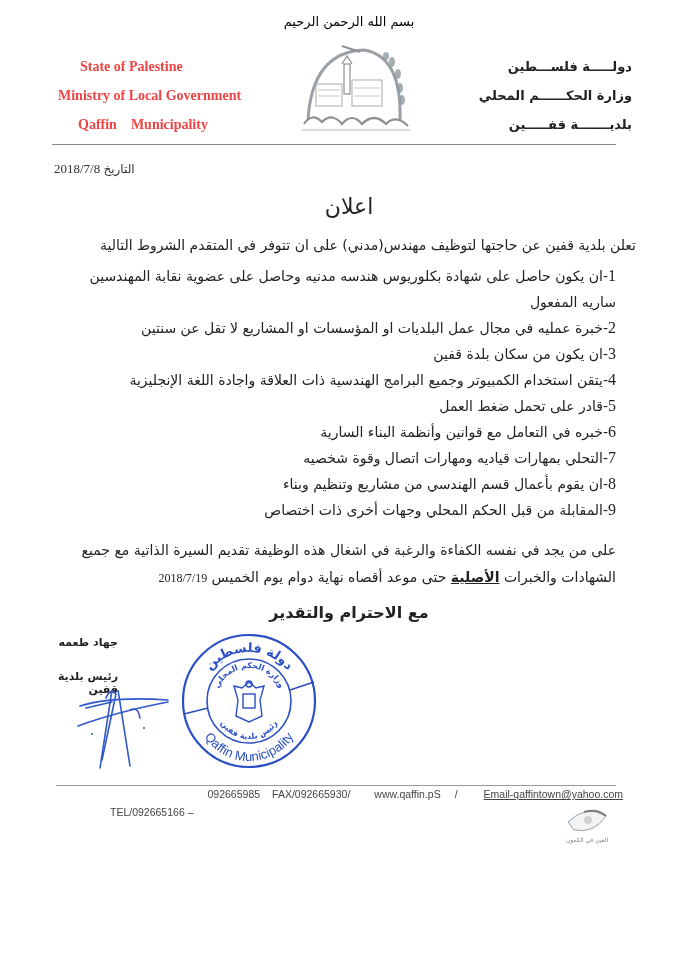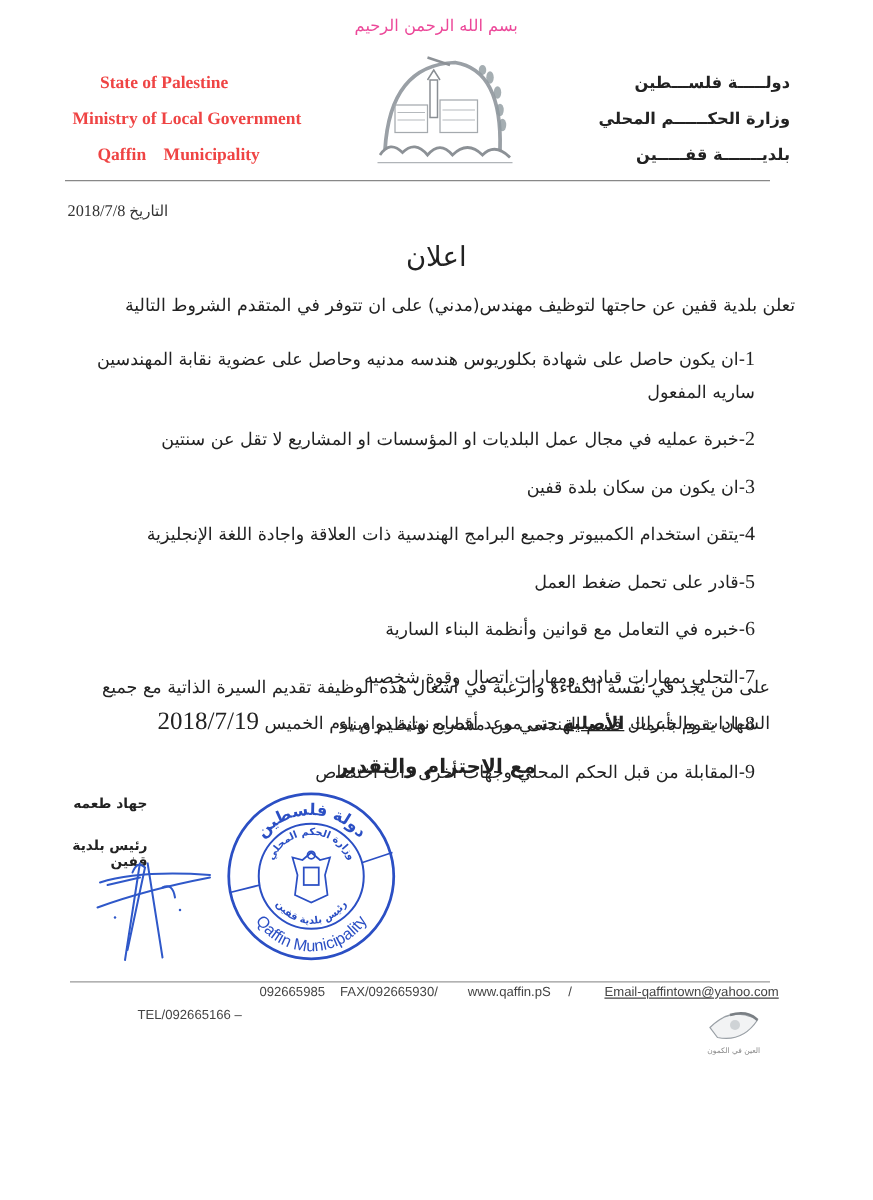--- a/index.html
+++ b/index.html
@@ -17,21 +17,21 @@
     }
     .abs { position: absolute; }
 
     
     .basmala {
       left: 0; width: 698px; top: 14px;
       text-align: center;
       font-size: 13px;
       direction: rtl;
       font-family: "DejaVu Sans", sans-serif;
-      color: #ec4899;
+      color: #000000;
     }
 
     
     .en-header {
       font-family: "Liberation Serif", "DejaVu Serif", serif;
       font-weight: bold;
       font-size: 14px;
       color: #ef4444;
     }
     .en-line1 { left: 80px; top: 59px; }
@@ -91,30 +91,30 @@
       color: #222;
       line-height: 26px;
     }
     .intro { right: 62px; top: 232px; width: 600px; }
 
     .items {
       right: 82px; top: 263px; width: 560px;
       margin: 0; padding: 0; list-style: none;
     }
     .items li {
-      margin: 12px;
+      margin: 0;
       padding: 0;
       line-height: 26px;
       min-height: 26px;
     }
     .items li .num { font-family: "Liberation Serif", serif; font-size: 16px; }
 
     .closing { right: 82px; top: 537px; width: 560px; line-height: 27px; }
     .closing .emph { font-weight: bold; text-decoration: underline; }
-    .closing .num { font-family: "Liberation Serif", serif; font-size: 20px; margin-left: 40px; }
+    .closing .num { font-family: "Liberation Serif", serif; font-size: 12px; margin-left: 40px; }
 
     .regards {
       left: 0; width: 698px; top: 603px;
       text-align: center;
       font-size: 16px;
       font-weight: bold;
       direction: rtl;
       color: #222;
       font-family: "DejaVu Sans", sans-serif;
     }

